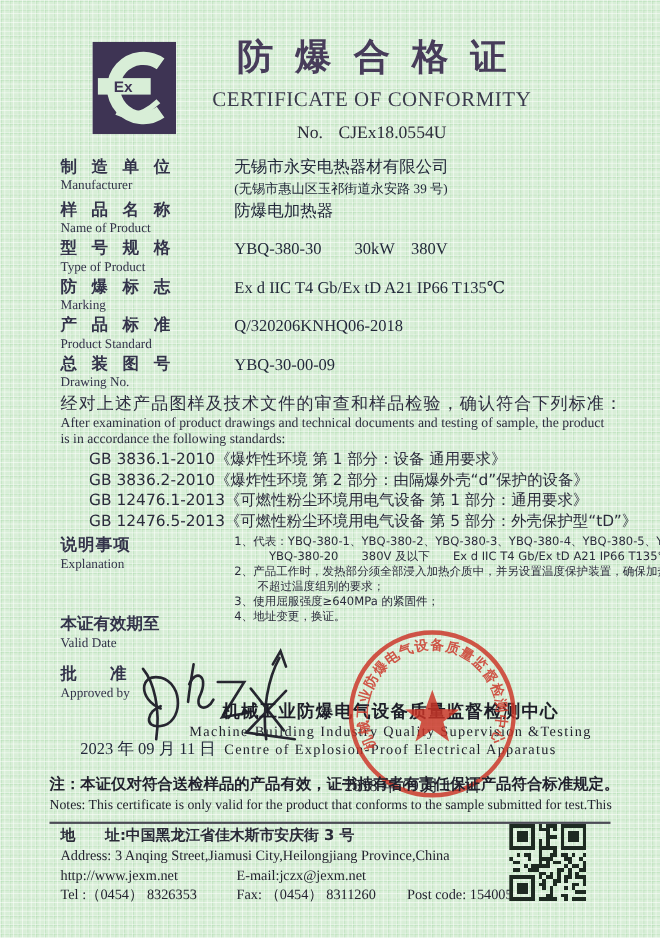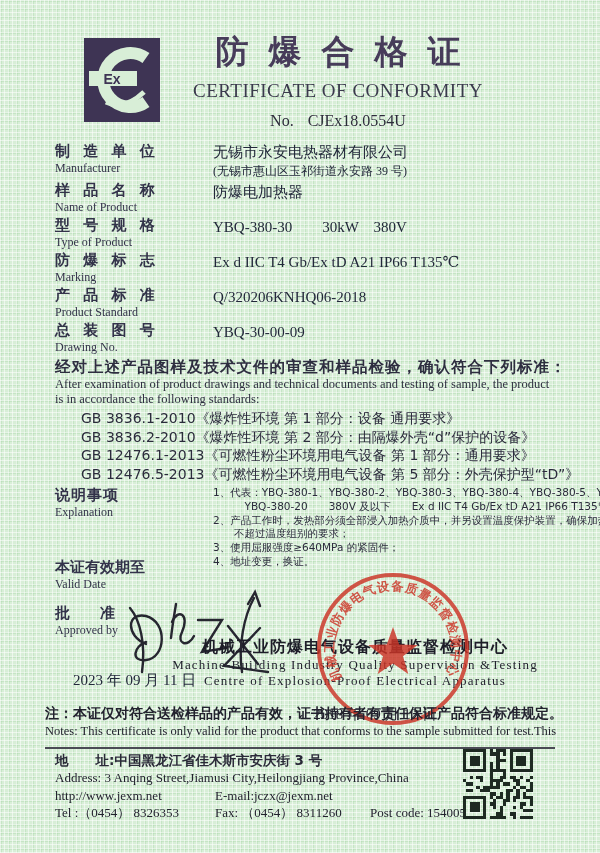--- a/index.html
+++ b/index.html
@@ -27,21 +27,21 @@
   
   .main{position:absolute;top:142px;left:55px;right:30px;}
   .frow{display:flex;margin-bottom:2px;}
   .flabel{width:158px;flex:0 0 158px;}
   .lab-cn{font-size:15px;font-weight:bold;letter-spacing:4px;color:#33334a;line-height:19px;white-space:nowrap;}
   .lab-en{font-family:"Liberation Serif","DejaVu Serif",serif;font-size:12px;color:#33334a;line-height:14px;}
   .fvalue{font-family:"Liberation Serif","DejaVu Serif",serif;font-size:15px;color:#22283a;line-height:19px;padding-top:1px;}
   .fvalue .sub{font-size:12px;line-height:15px;margin-top:2px;}
 
   .statement{margin-top:4px;}
-  .st-cn{font-size:15.5px;font-weight:bold;letter-spacing:1px;color:#2e2e40;line-height:19px;}
+  .st-cn{font-size:15.5px;font-weight:normal;letter-spacing:1px;color:#2e2e40;line-height:19px;}
   .st-en{font-family:"Liberation Serif","DejaVu Serif",serif;font-size:12.5px;line-height:13.5px;color:#2e2e40;margin-top:1px;}
   .standards{margin-top:3px;padding-left:26px;}
   .standards div{font-size:14px;line-height:18.5px;color:#2b2b3c;white-space:nowrap;}
 
   .explain{display:flex;margin-top:3px;}
   .explain .flabel{width:158px;flex:0 0 158px;}
   .exp-lines div{font-size:10.5px;line-height:13.8px;color:#2b2b3c;white-space:nowrap;}
 
   
   .valid{position:absolute;top:558px;left:55px;display:flex;flex-direction:column;}

